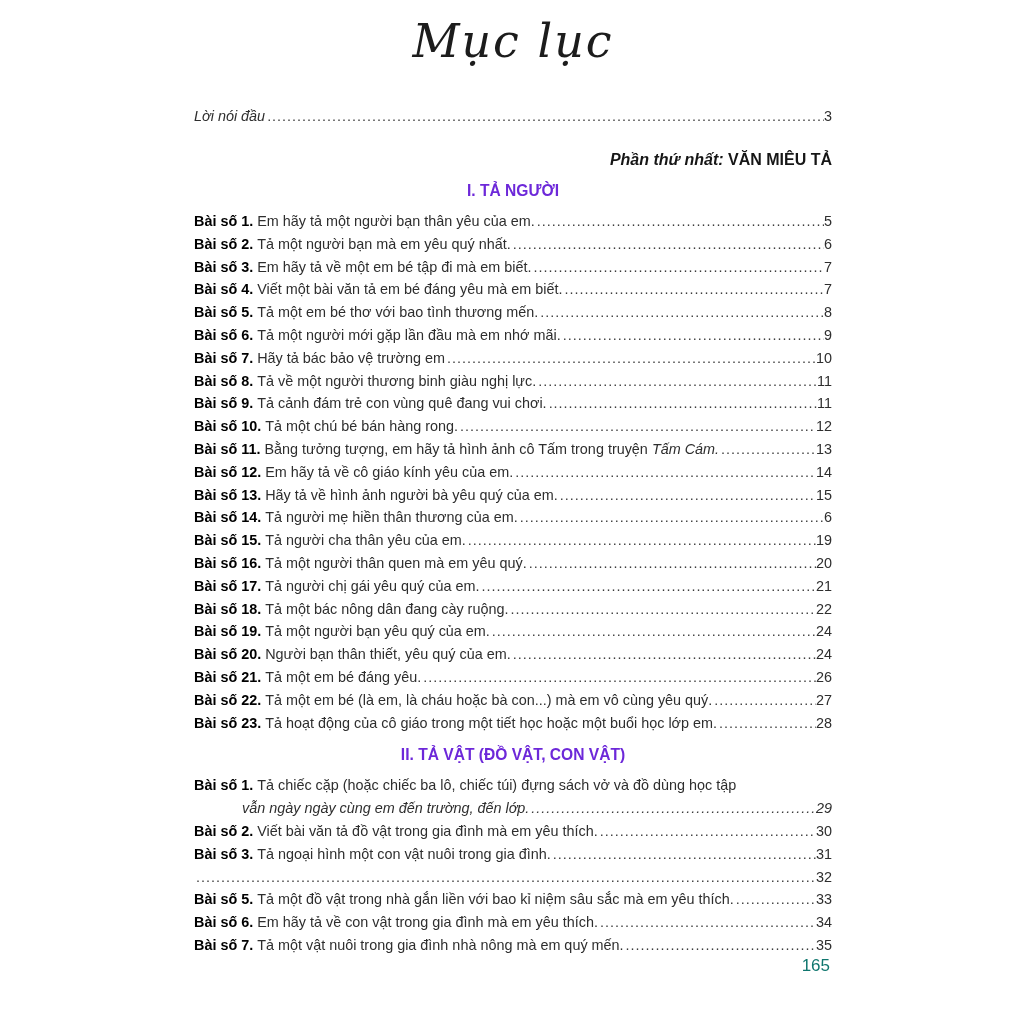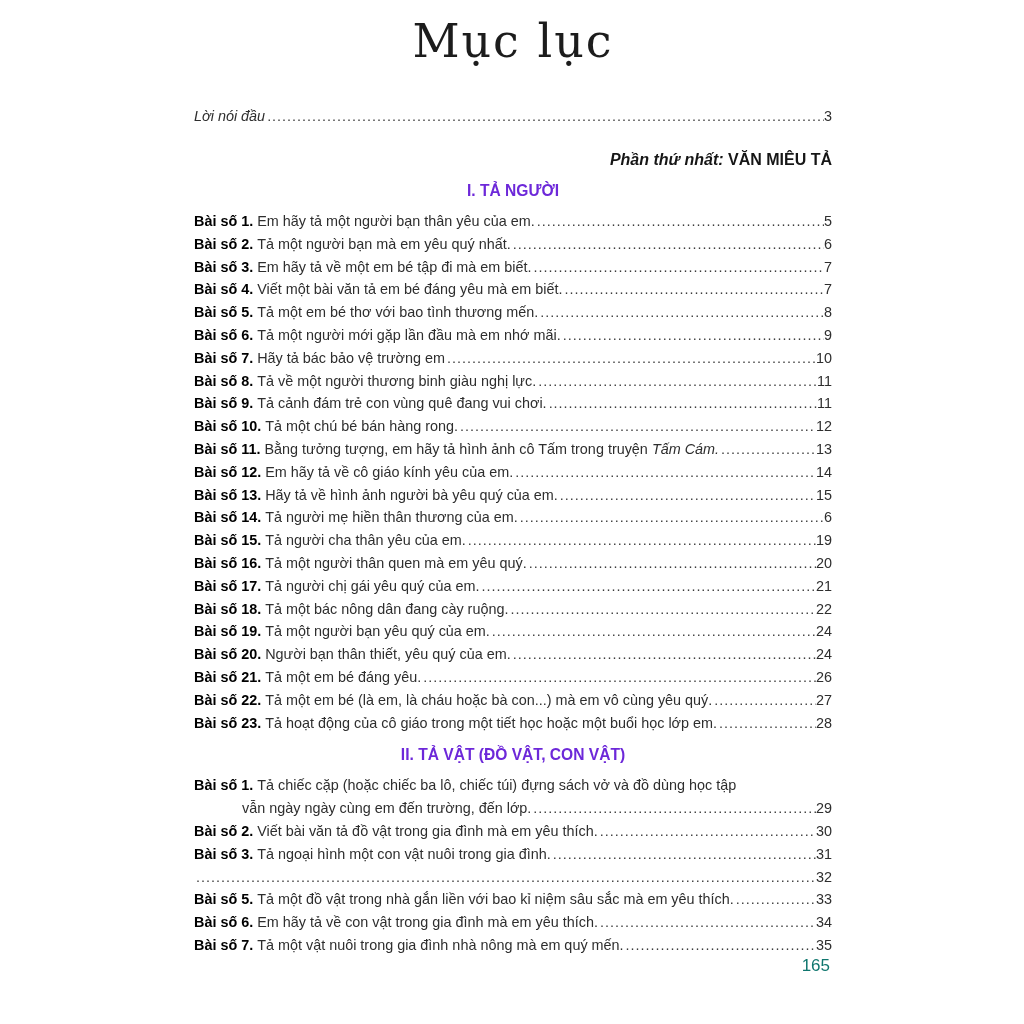--- a/index.html
+++ b/index.html
@@ -17,20 +17,21 @@
   }
   .content {
     position: absolute;
     left: 194px; top: 0;
     width: 638px;
   }
   .script-title {
     margin: 14px 0 0;
     text-align: center;
     font-family: "DejaVu Serif", serif;
+    font-style: italic;
     font-weight: normal;
     font-size: 46px;
     line-height: 1.2;
     letter-spacing: 2px;
     color: #1c1c1c;
   }
   .toc-row {
     display: flex;
     align-items: baseline;
     font-size: 14.4px;
@@ -65,21 +66,21 @@
   .part-heading .part-italic { font-style: italic; font-weight: bold; }
   .part-heading .part-bold { font-weight: bold; }
   .section-heading {
     margin: 11px 0 9px;
     text-align: center;
     font-size: 15.6px;
     line-height: 20px;
     font-weight: bold;
     color: #6d28d9;
   }
-  .cont { padding-left: 48px; }
+  .cont { padding-left: 48px; font-style: italic; }
   .folio {
     position: absolute;
     top: 956px;
     right: 194px;
     font-size: 17px;
     color: #0f766e;
   }
 </style>
 </head>
 <body>

